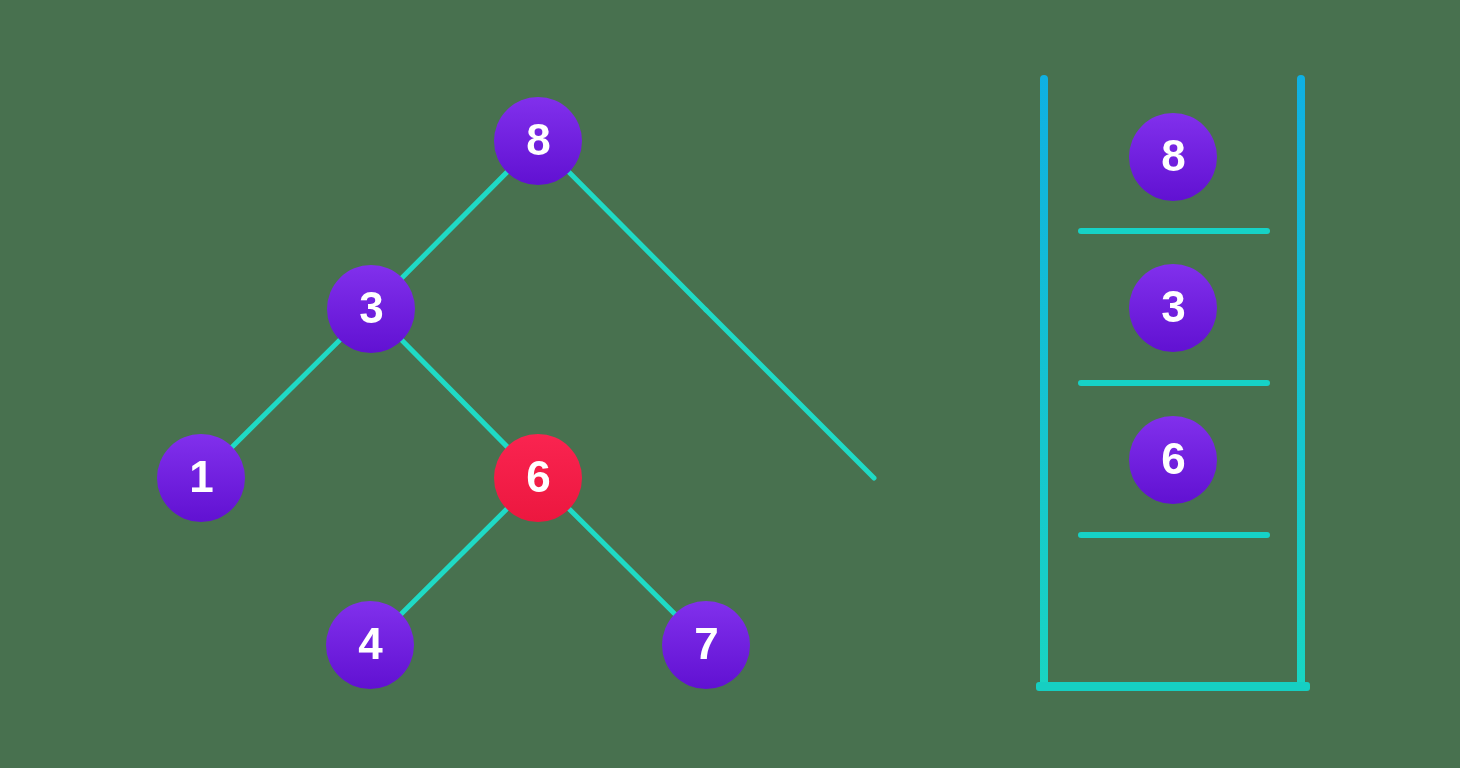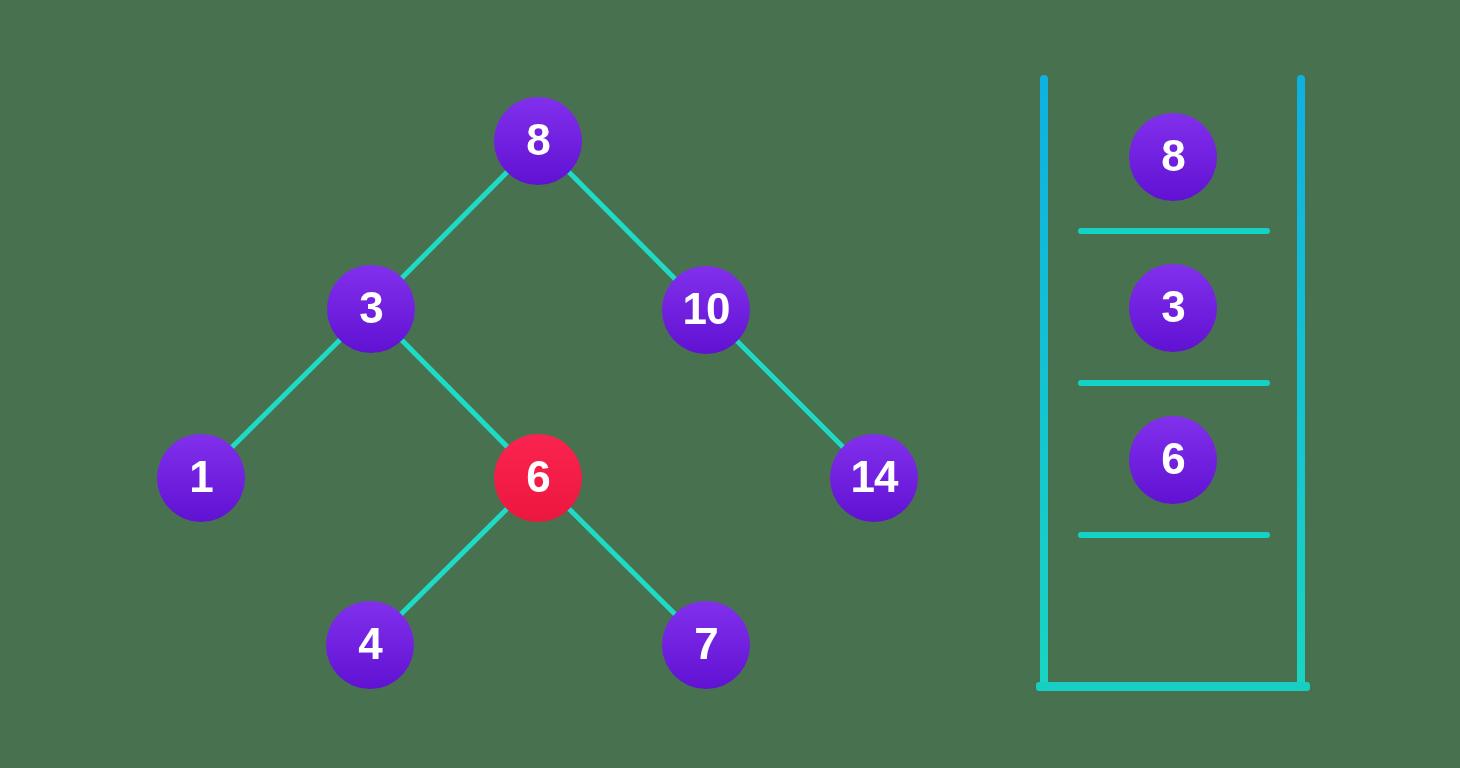--- a/index.html
+++ b/index.html
@@ -95,31 +95,25 @@
       <line x1="538" y1="478" x2="706" y2="645"></line>
     </g>
   </svg>
 
   <div class="node purple" style="left:494px; top:97px;">
     <span class="num">8</span>
   </div>
   <div class="node purple" style="left:327px; top:265px;">
     <span class="num">3</span>
   </div>
-  <div class="node purple" style="left:662px; top:266px;">
-    <span class="num">10</span>
-  </div>
   <div class="node purple" style="left:157px; top:434px;">
     <span class="num">1</span>
   </div>
   <div class="node red" style="left:494px; top:434px;">
     <span class="num">6</span>
-  </div>
-  <div class="node purple" style="left:830px; top:434px;">
-    <span class="num">14</span>
   </div>
   <div class="node purple" style="left:326px; top:601px;">
     <span class="num">4</span>
   </div>
   <div class="node purple" style="left:662px; top:601px;">
     <span class="num">7</span>
   </div>
 
   <div class="stack-wall left"></div>
   <div class="stack-wall right"></div>

